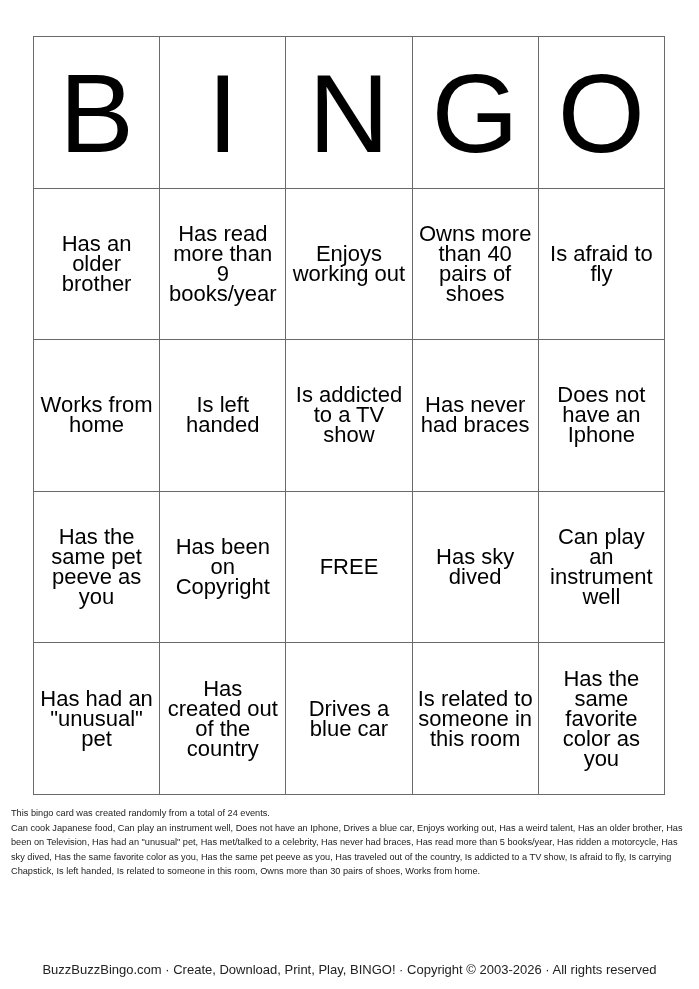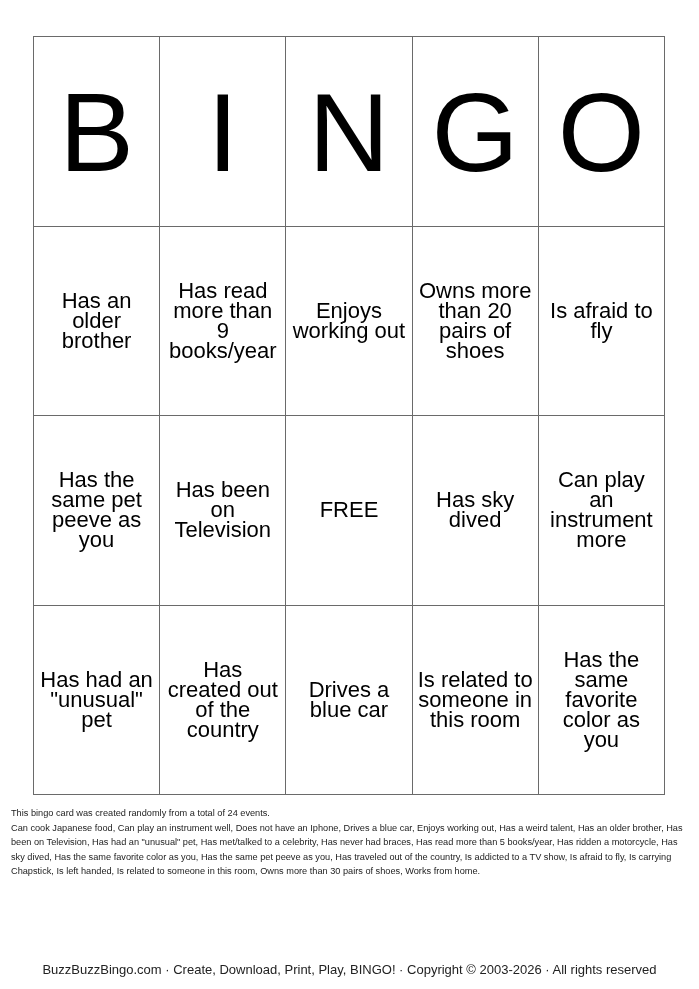--- a/index.html
+++ b/index.html
@@ -74,29 +74,36 @@
     <td class="letter">B</td>
     <td class="letter">I</td>
     <td class="letter">N</td>
     <td class="letter">G</td>
     <td class="letter">O</td>
   </tr>
   <tr>
     <td class="cell">Has an older brother</td>
     <td class="cell">Has read more than 9 books/year</td>
     <td class="cell">Enjoys working out</td>
-    <td class="cell">Owns more than 20 pairs of shoes</td>
+    <td class="cell">Owns more than 40 pairs of shoes</td>
     <td class="cell">Is afraid to fly</td>
   </tr>
   <tr>
+    <td class="cell">Works from home</td>
+    <td class="cell">Is left handed</td>
+    <td class="cell">Is addicted to a TV show</td>
+    <td class="cell">Has never had braces</td>
+    <td class="cell">Does not have an Iphone</td>
+  </tr>
+  <tr>
     <td class="cell">Has the same pet peeve as you</td>
-    <td class="cell">Has been on Television</td>
+    <td class="cell">Has been on Copyright</td>
     <td class="cell">FREE</td>
     <td class="cell">Has sky dived</td>
-    <td class="cell">Can play an instrument more</td>
+    <td class="cell">Can play an instrument well</td>
   </tr>
   <tr>
     <td class="cell">Has had an "unusual" pet</td>
     <td class="cell">Has created out of the country</td>
     <td class="cell">Drives a blue car</td>
     <td class="cell">Is related to someone in this room</td>
     <td class="cell">Has the same favorite color as you</td>
   </tr>
 </tbody>
   </table>

